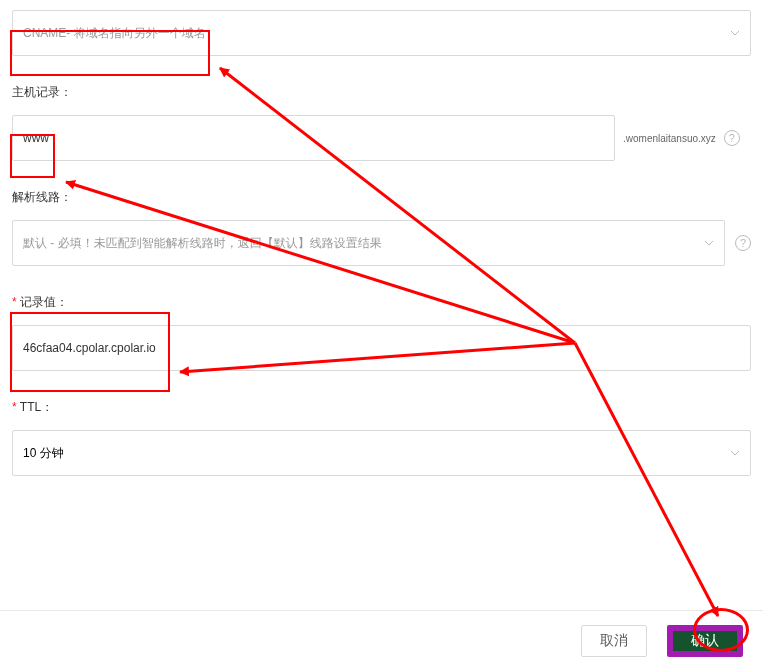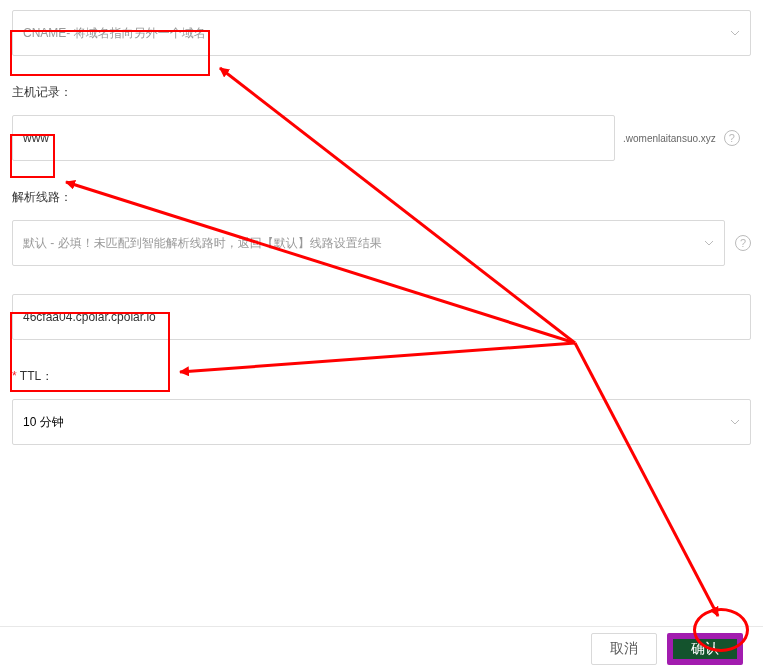--- a/index.html
+++ b/index.html
@@ -11,21 +11,21 @@
     .select-box, .input-box { width: 100%; height: 46px; border: 1px solid #d9d9d9; border-radius: 2px; padding: 0 30px 0 10px; font-size: 12px; color: #999; background: #fff; display: flex; align-items: center; position: relative; cursor: pointer; }
     .input-box.filled { color: #333; }
     .chev { position: absolute; right: 10px; top: 50%; transform: translateY(-50%); color: #bbb; pointer-events: none; }
     .chev svg { display: block; }
     .host-row { display: flex; align-items: center; gap: 8px; }
     .host-row .input-box { flex: 0 0 603px; }
     .suffix { font-size: 10px; color: #666; white-space: nowrap; }
     .help-icon { width: 16px; height: 16px; border: 1px solid #bbb; border-radius: 50%; color: #bbb; display: inline-flex; align-items: center; justify-content: center; font-size: 11px; cursor: pointer; flex: 0 0 auto; }
     .resolve-row { display: flex; align-items: center; gap: 10px; }
     .resolve-row .select-box { flex: 1; }
-    .footer { position: absolute; left: 0; right: 0; bottom: 0; border-top: 1px solid #e8e8e8; padding: 6px 20px; display: flex; justify-content: flex-end; gap: 10px; background: #fff; }
+    .footer { position: absolute; left: 0; right: 0; bottom: 0; border-top: 1px solid #e8e8e8; padding: 14px 20px; display: flex; justify-content: flex-end; gap: 20px; background: #fff; }
     .btn { height: 32px; padding: 0 18px; font-size: 14px; border-radius: 2px; cursor: pointer; display: inline-flex; align-items: center; justify-content: center; }
     .btn-default { background: #fff; border: 1px solid #d9d9d9; color: #595959; }
     .btn-primary { background: #14532d; border: 6px solid #a21caf; color: #fff; }
     .highlight-box { position: absolute; border: 2px solid #ff0000; pointer-events: none; z-index: 5; }
     .annot-circle { position: absolute; border: 3px solid #ff0000; border-radius: 50%; pointer-events: none; z-index: 20; }
     svg.annot { position: absolute; top: 0; left: 0; pointer-events: none; z-index: 10; }
   </style>
 </head>
 <body>
 
@@ -62,20 +62,21 @@
           <svg width="10" height="6" viewBox="0 0 10 6">
               <path d="M1 1 L5 5 L9 1" stroke="currentColor" stroke-width="1" fill="none"></path>
             </svg>
         </span>
       </div>
       <span class="help-icon">?</span>
     </div>
   </div>
 
   <div class="field">
+    <label class="field-label required">记录值：</label>
     <div class="input-box filled">
       <span>46cfaa04.cpolar.cpolar.io</span>
     </div>
   </div>
 
   <div class="field">
     <label class="field-label required">TTL：</label>
     <div class="select-box filled" style="color:#000000">
       <span>10 分钟</span>
       <span class="chev">

